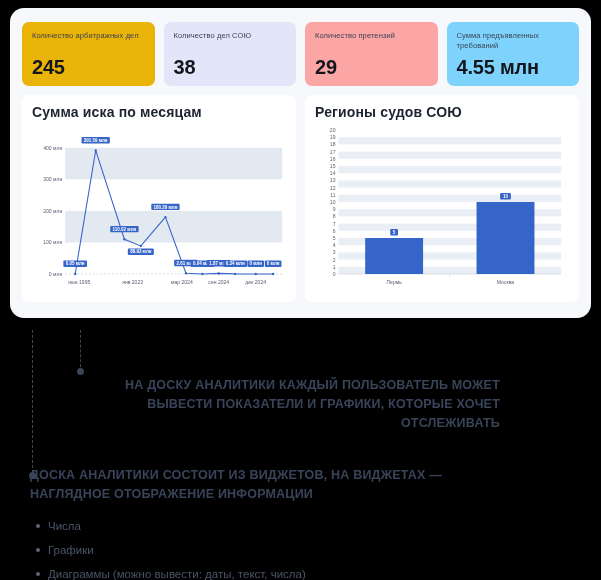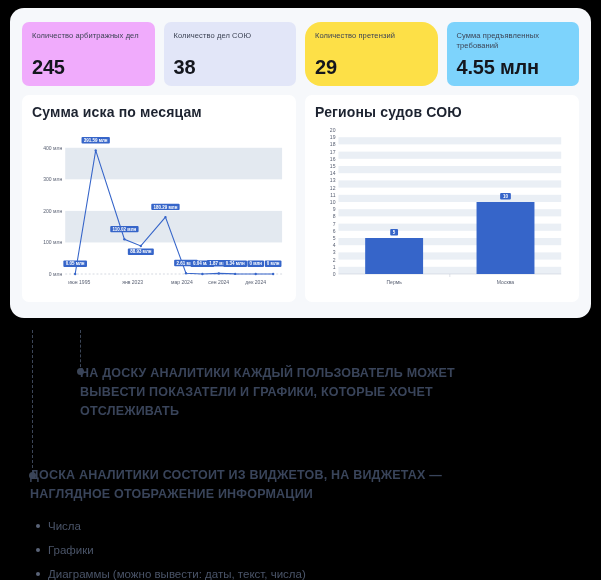--- a/index.html
+++ b/index.html
@@ -32,23 +32,23 @@
   }
   .kpi-title {
     font-size: 7.5px; color: #3c4354; letter-spacing: .1px;
     line-height: 10px;
   }
   .kpi-value {
     position: absolute; left: 10px; bottom: 7px;
     font-size: 20px; font-weight: bold; color: #14161d;
     letter-spacing: -.2px;
   }
-  .kpi-a { background: #f0abfc; }
+  .kpi-a { background: #eab308; }
   .kpi-b { background: #e2e6f8; }
-  .kpi-c { background: #fde047; border-radius: 16px; }
+  .kpi-c { background: #fca5a5; }
   .kpi-d { background: #7dd3fc; }
 
   
   .charts-row { display: flex; gap: 9px; margin-top: 9px; }
   .chart-card {
     flex: 1 1 0;
     background: #ffffff;
     border-radius: 7px;
     height: 207px;
     padding: 9px 10px 6px 10px;
@@ -87,21 +87,21 @@
   }
   .dot.d1 { left: 29px; top: 472px; }
   .dot.d2 { left: 77px; top: 368px; }
 
   
   .txt-block { position: absolute; color: #39445a; }
   .caps {
     font-size: 12.5px; font-weight: bold; letter-spacing: .2px;
     line-height: 19px; text-transform: uppercase; color:#39445a;
   }
-  .blk-1 { left: 80px; top: 364px; width: 420px; }
+  .blk-1 { left: 80px; top: 376px; width: 420px; text-align: right; }
   .blk-2 { left: 30px; top: 466px; width: 470px; }
 
   .bullets { margin-top: 10px; list-style: none; }
   .bullets li {
     position: relative; padding-left: 18px;
     font-size: 11.5px; color: #4a5468; line-height: 24px;
   }
   .bullets li::before {
     content: ""; position: absolute; left: 6px; top: 10px;
     width: 4px; height: 4px; border-radius: 50%; background: #5a6within;

